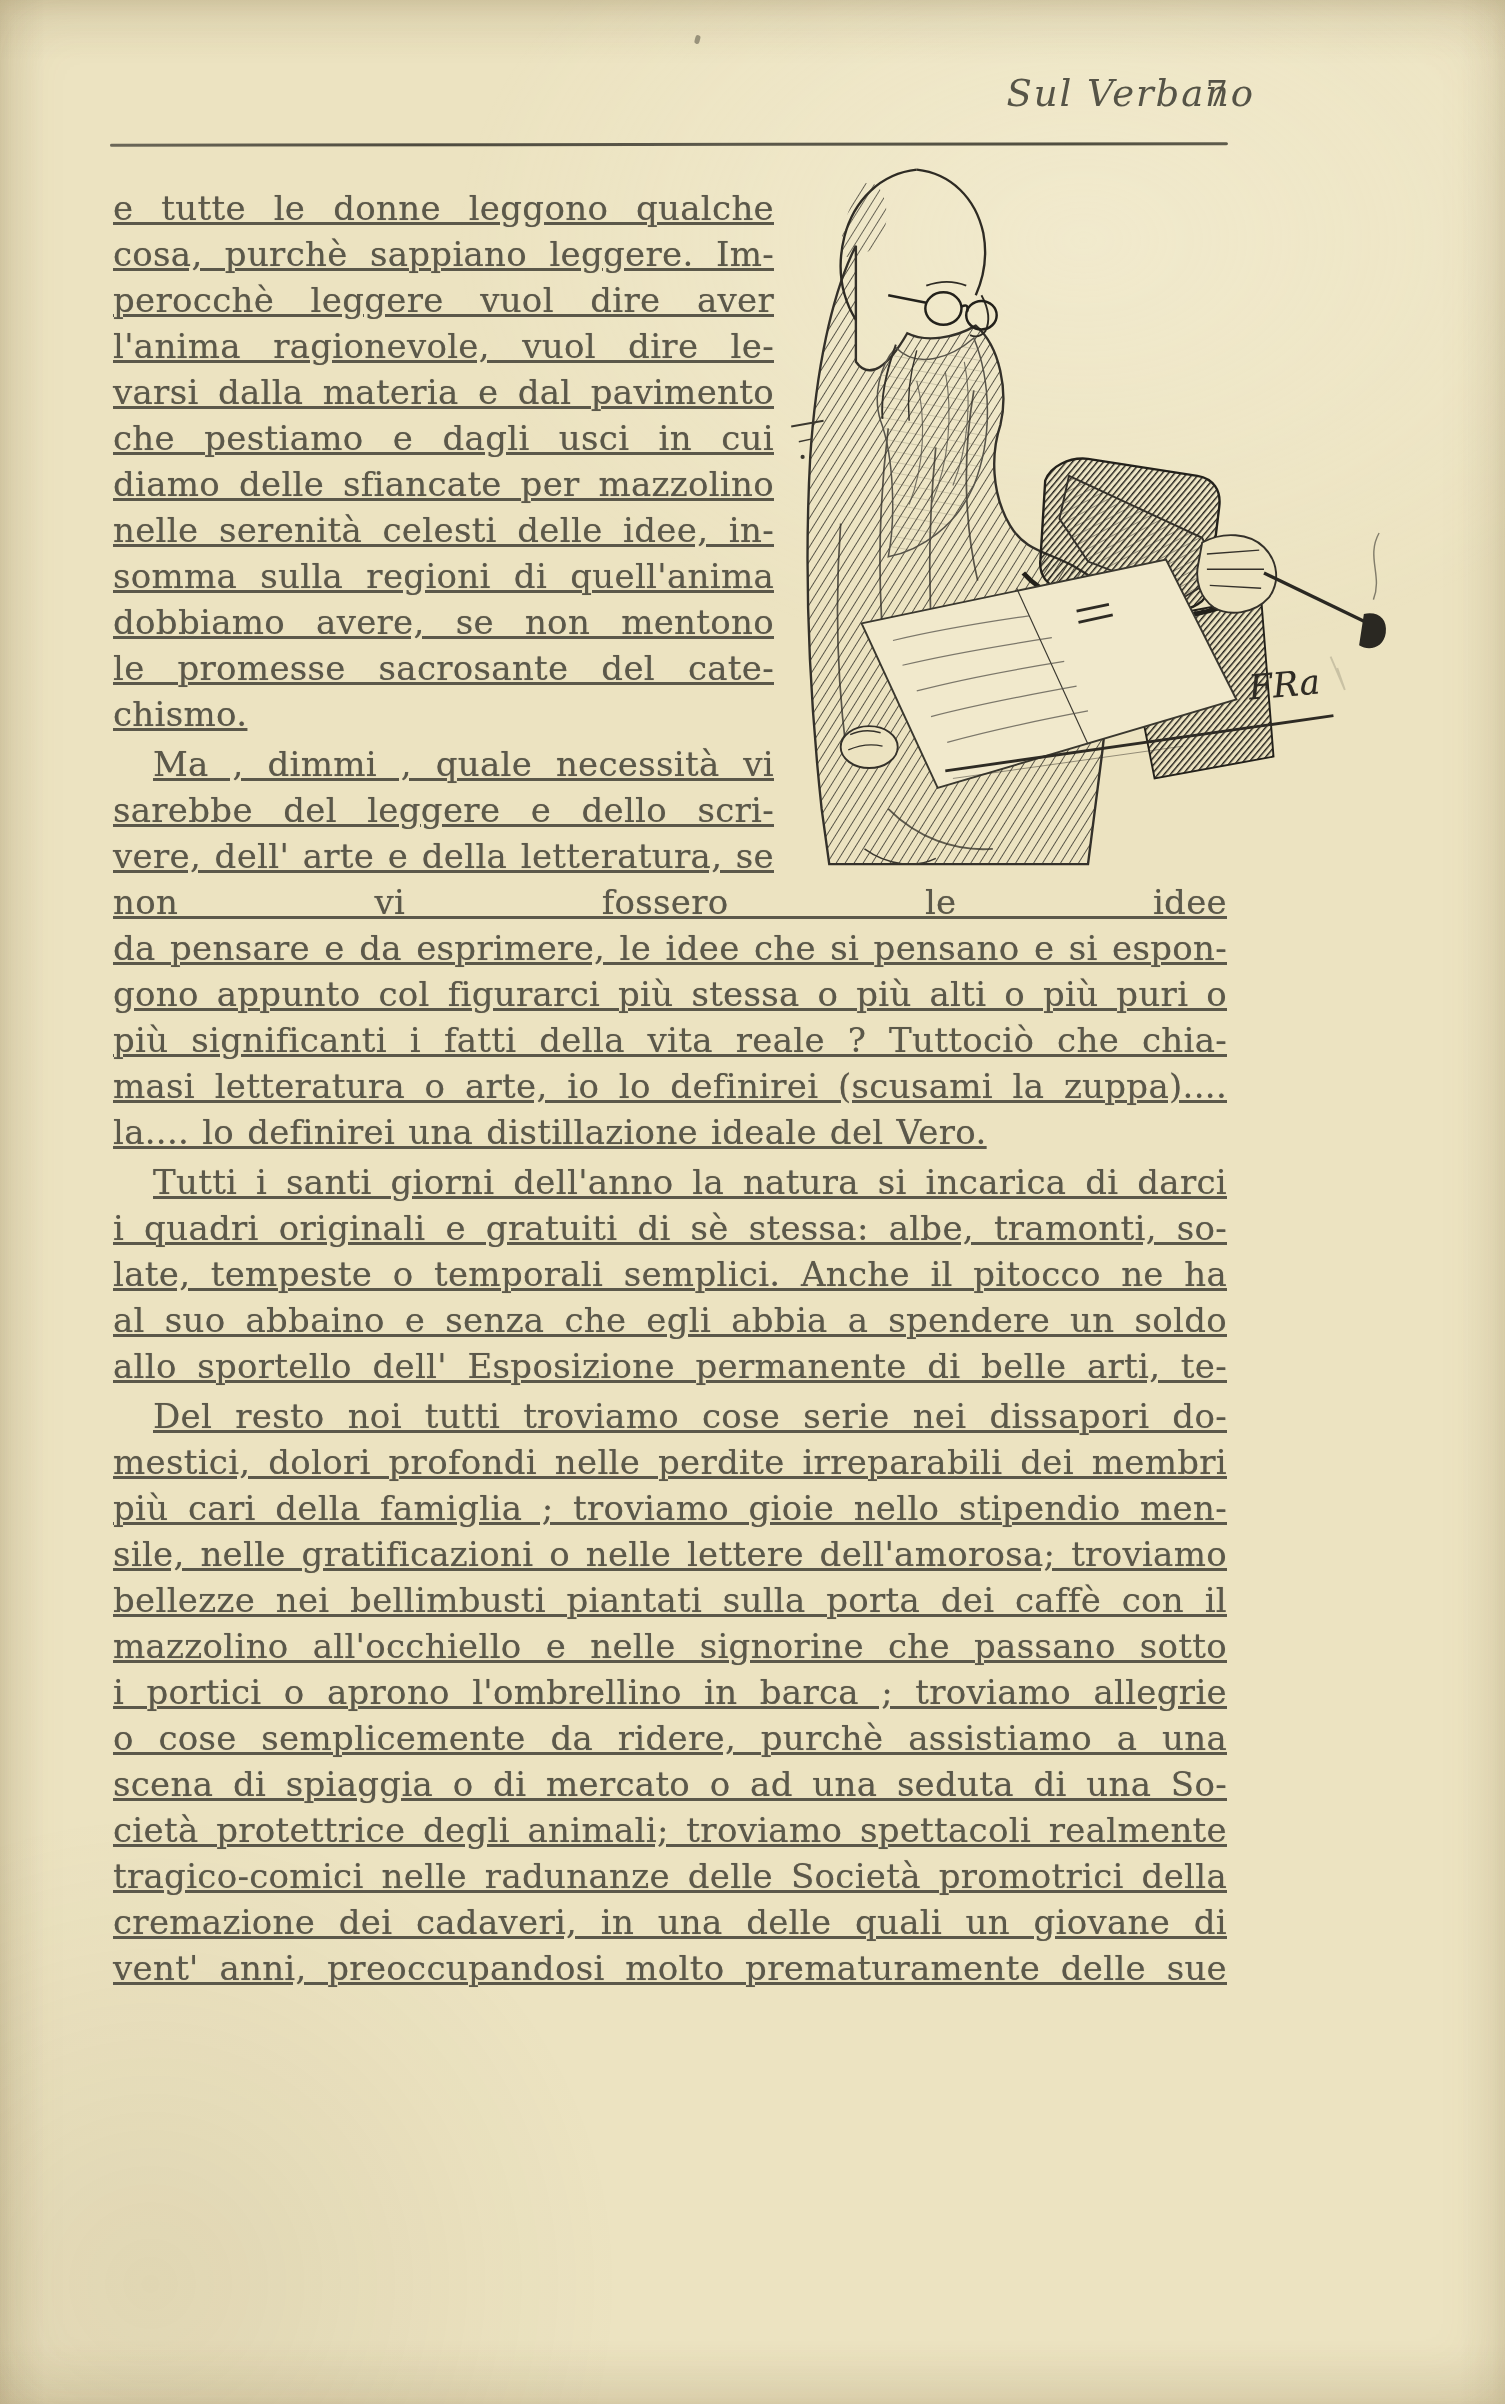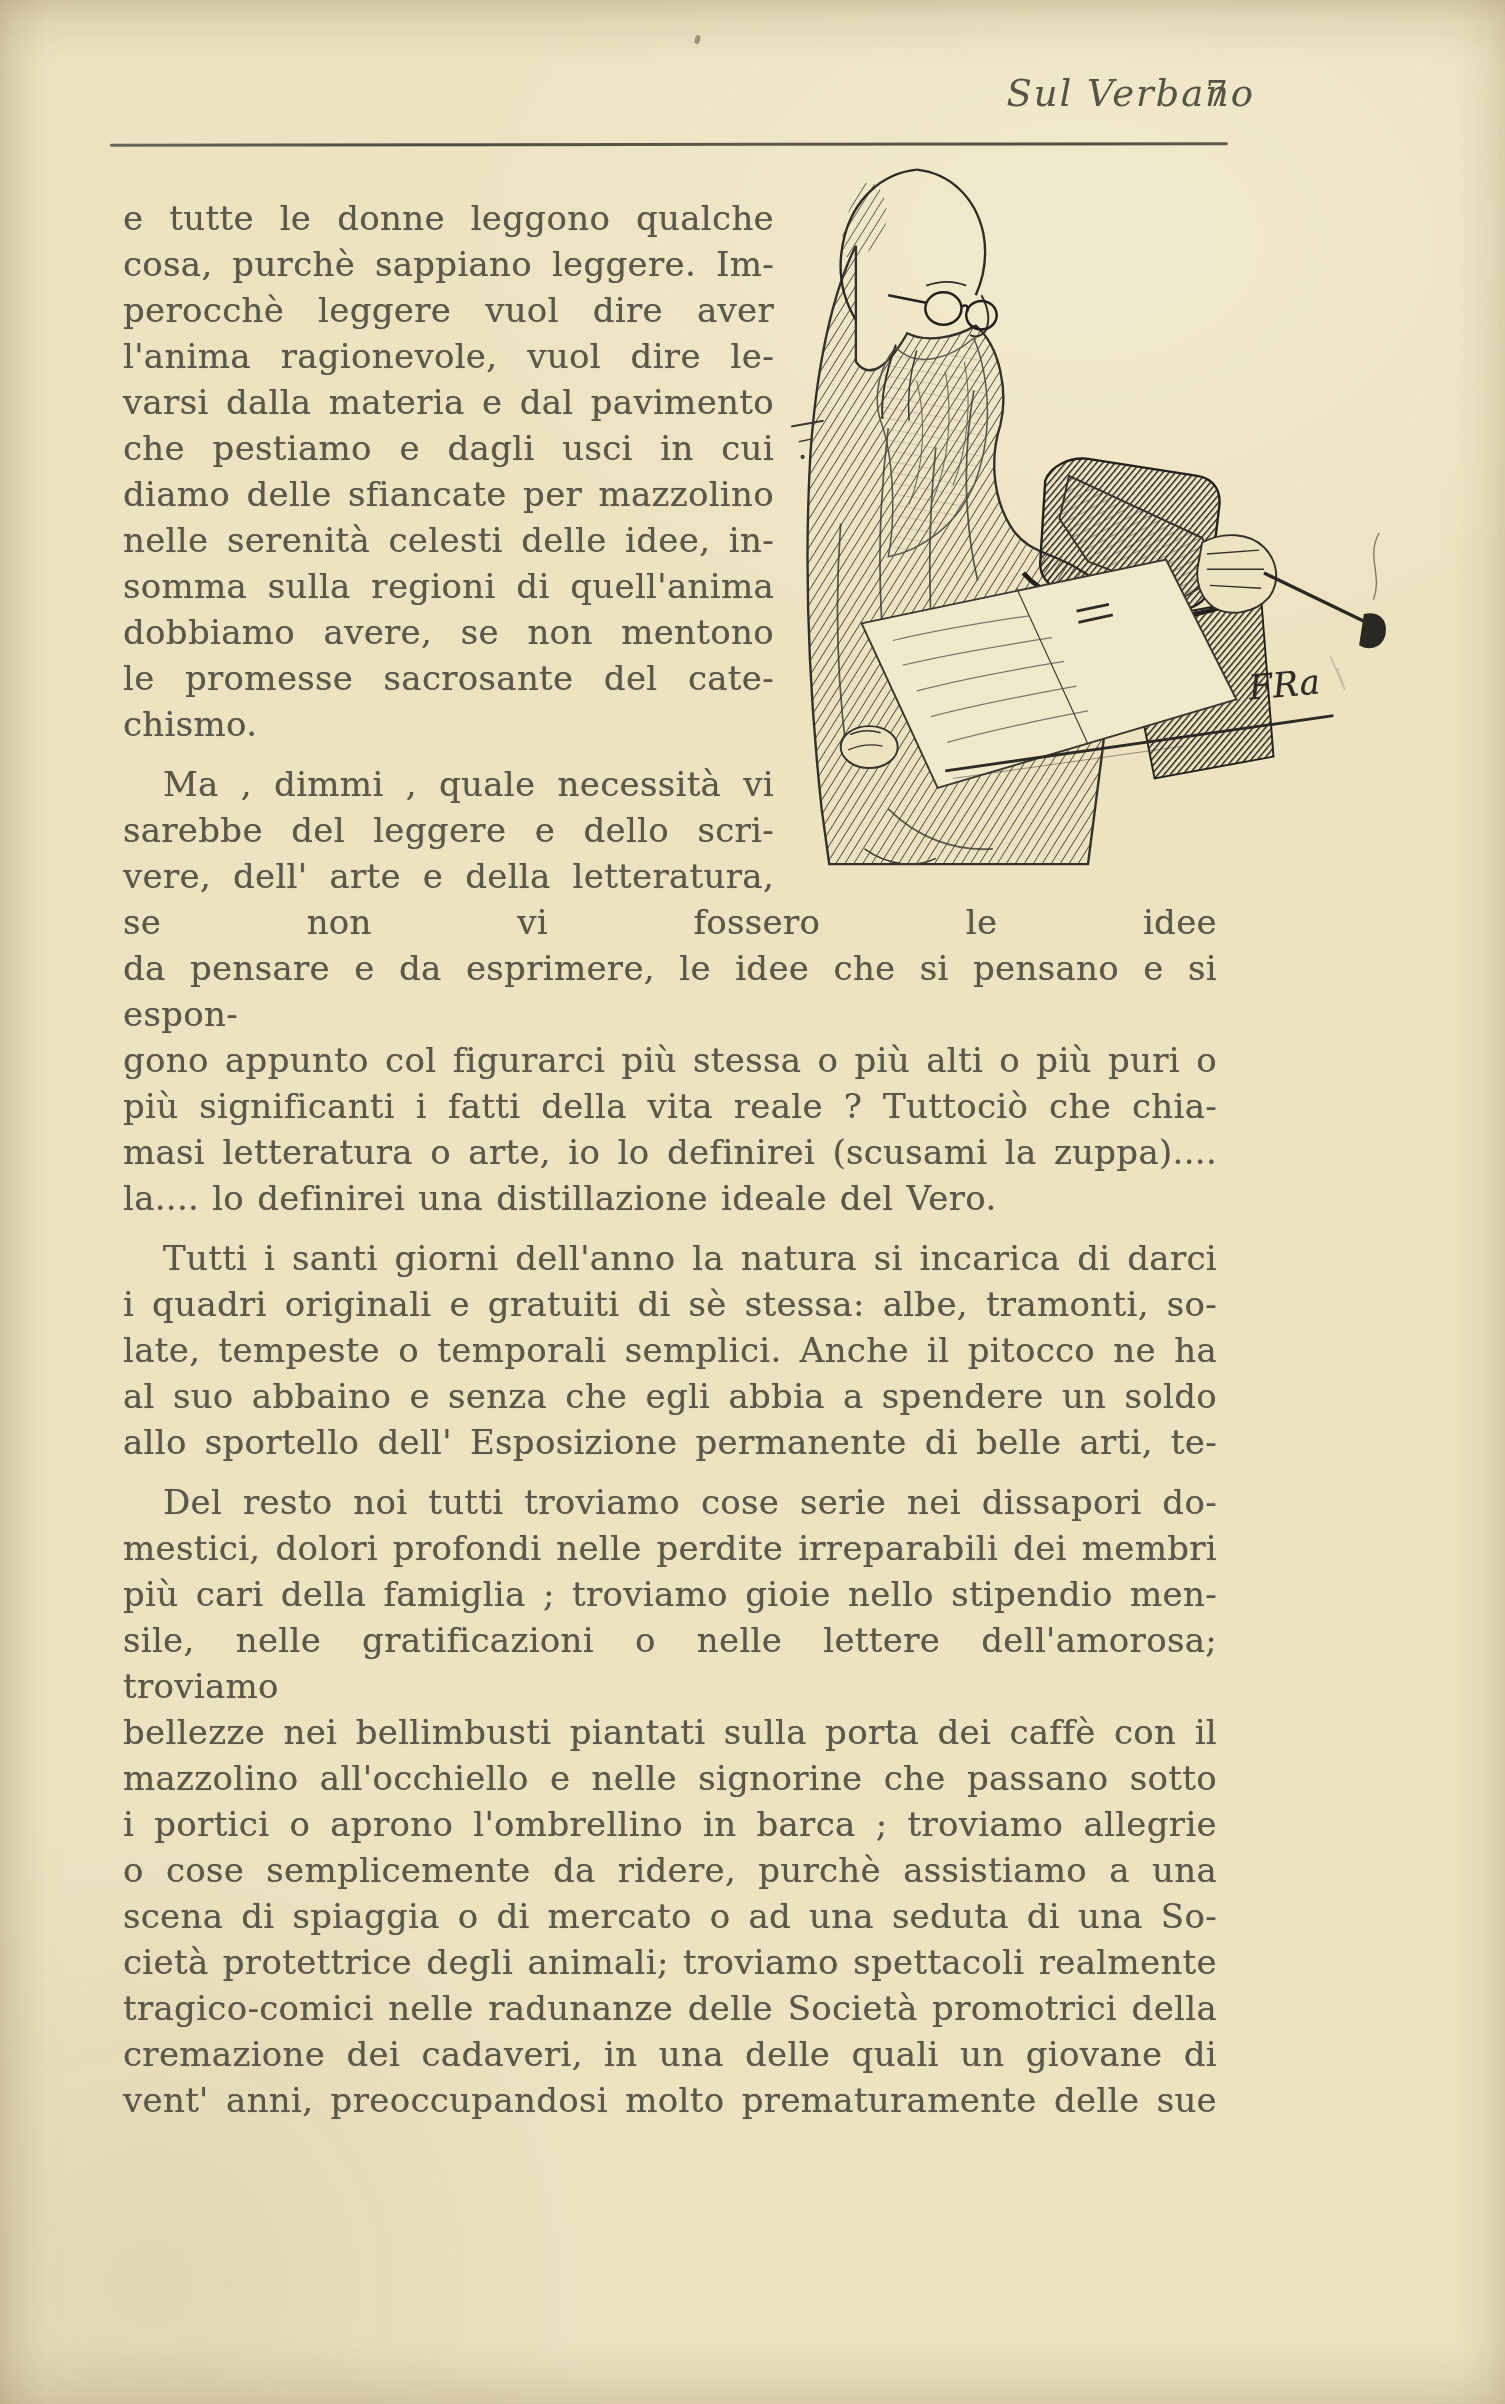--- a/index.html
+++ b/index.html
@@ -50,21 +50,21 @@
   .illus-float{
     float:right;width:457px;height:685px;
     position:relative;
   }
   .illus-art{
     position:absolute;left:0;top:-38px;width:628px;height:742px;
   }
   .line{text-align:justify;text-align-last:justify;white-space:normal;}
   .line.flush{text-align-last:left;}
   .line.first{text-indent:40px;}
-  .para{margin:14px;}
+  .para{margin:4px;text-decoration:underline;}
 </style>
 </head>
 <body>
 
 <div class="page">
 
   <div class="running-head">Sul Verbano</div>
   <div class="page-number">7</div>
   <div class="rule"></div>
   <div class="speck"></div>

